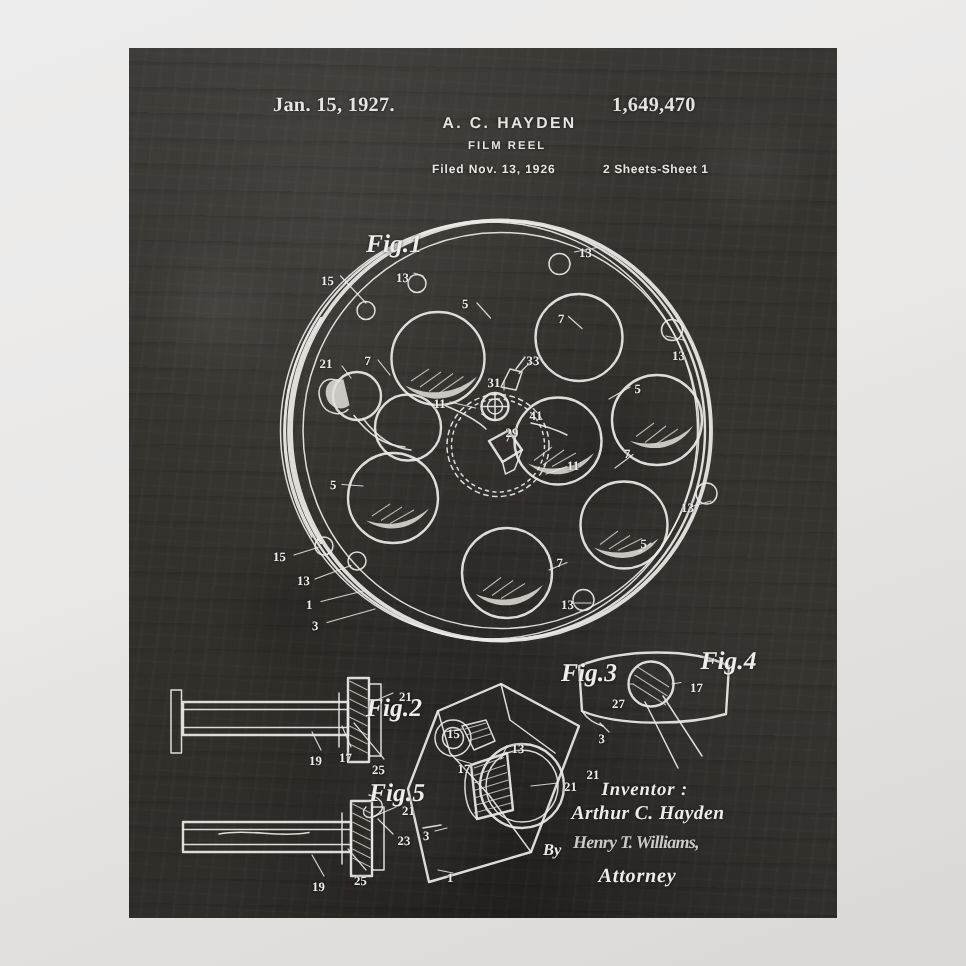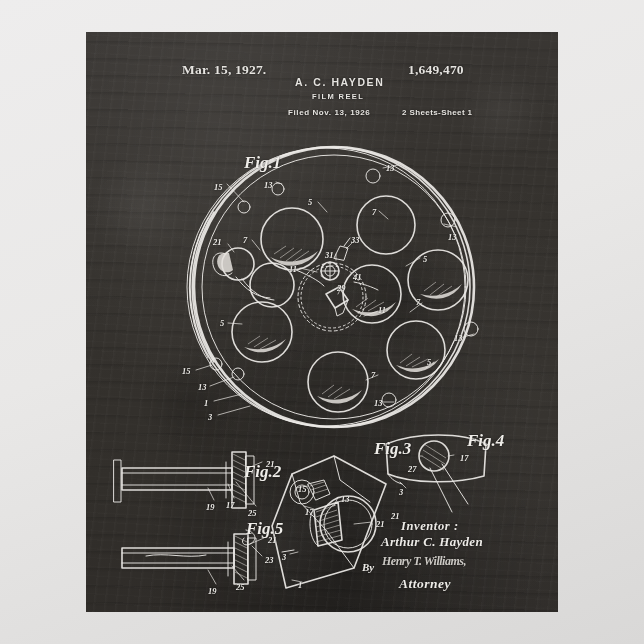--- a/index.html
+++ b/index.html
@@ -176,21 +176,20 @@
   .chalk-thick{ stroke-width: 2.6; }
   .chalk-lead { stroke-width: 0.8; opacity: 0.88; }
   .hatch      { stroke: #dcd9d4; stroke-width: 0.7; opacity: 0.8; fill: none; }
   .fillwhite  { fill: #e4e1dc; opacity: 0.85; stroke: none; }
 
   
   .num {
     position: absolute;
     color: #eeece8;
     font-family: "Liberation Serif", serif;
-    font-style: italic;
     font-weight: bold;
     font-size: 8.5px;
     text-shadow: 0 0 2px rgba(0,0,0,0.75);
     white-space: nowrap;
     z-index: 4;
     text-align: right;
   }
 </style>
 </head>
 <body>
@@ -385,21 +384,21 @@
       <g class="chalk chalk-lead">
         <path d="M336,424 L334,424"></path>
         <path d="M368,423 L362,424"></path>
         <path d="M320,456 L314,450"></path>
       </g>
 
     </svg>
 
     <div class="board-inner">
 
-      <div class="hdr" id="hdr-date">Mar. 15, 1927.</div>
+      <div class="hdr" id="hdr-date">Jan. 15, 1927.</div>
       <div class="hdr" id="hdr-patnum">1,649,470</div>
       <div class="hdr" id="hdr-inventor">A. C. HAYDEN</div>
       <div class="hdr" id="hdr-title">FILM REEL</div>
       <div class="hdr" id="hdr-filed">Filed Nov. 13, 1926</div>
       <div class="hdr" id="hdr-sheets">2 Sheets-Sheet 1</div>
 
       <div class="figlabel" id="fig1-label">Fig.1</div>
       <div class="figlabel" id="fig2-label">Fig.2</div>
       <div class="figlabel" id="fig3-label">Fig.3</div>
       <div class="figlabel" id="fig4-label">Fig.4</div>

